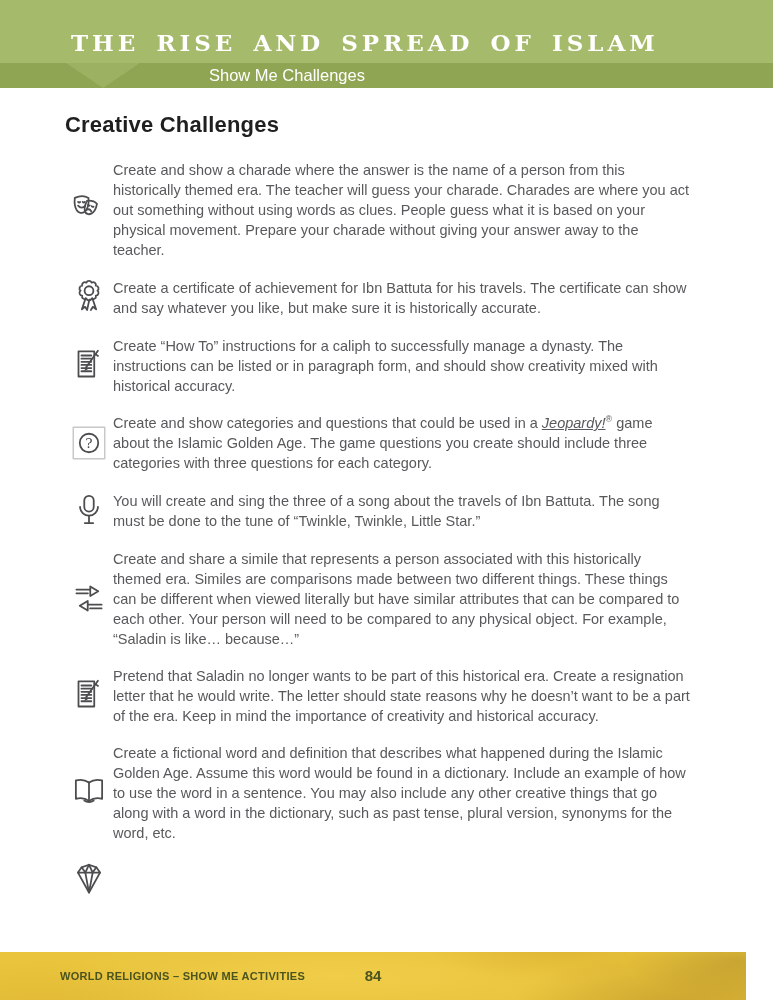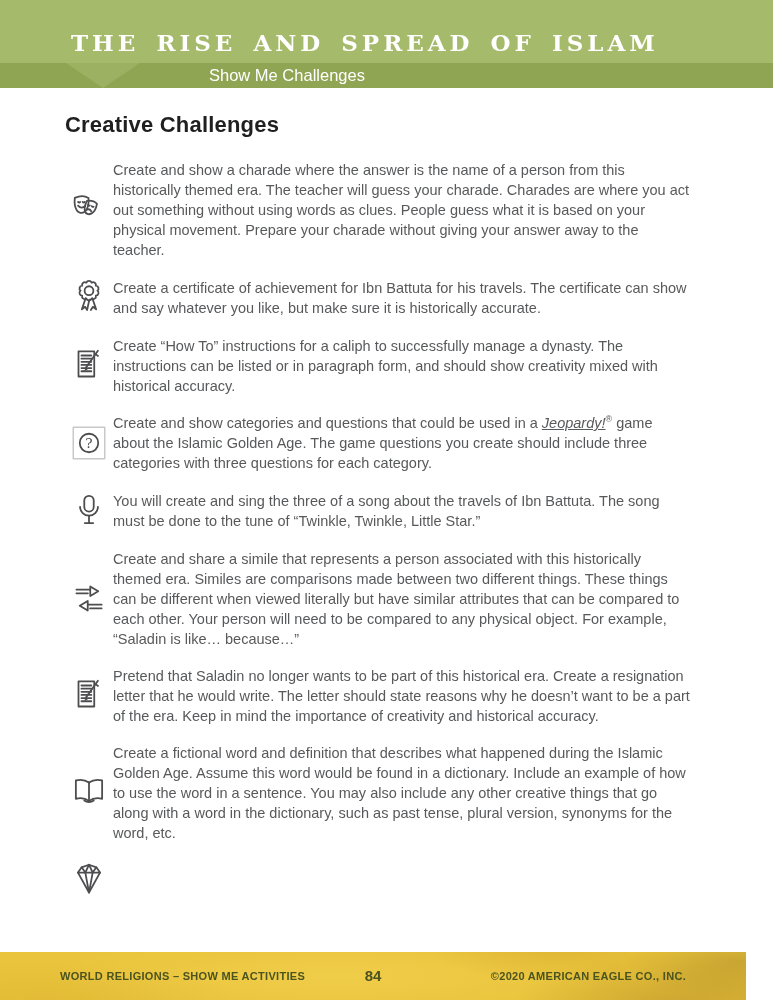--- a/index.html
+++ b/index.html
@@ -259,16 +259,15 @@
               <path d="M16.5 12 L20 31 L23.5 12"></path>
             </svg>
           </div>
         </div>
       </div>
   </main>
 
   <footer class="footer">
     <span class="footer-left">WORLD RELIGIONS – SHOW ME ACTIVITIES</span>
     <span class="footer-page-number">84</span>
-    <span class="footer-right">©2020 AMERICAN EAGLE CO., INC.</span>
   </footer>
 
 </div>
 
 </body></html>

